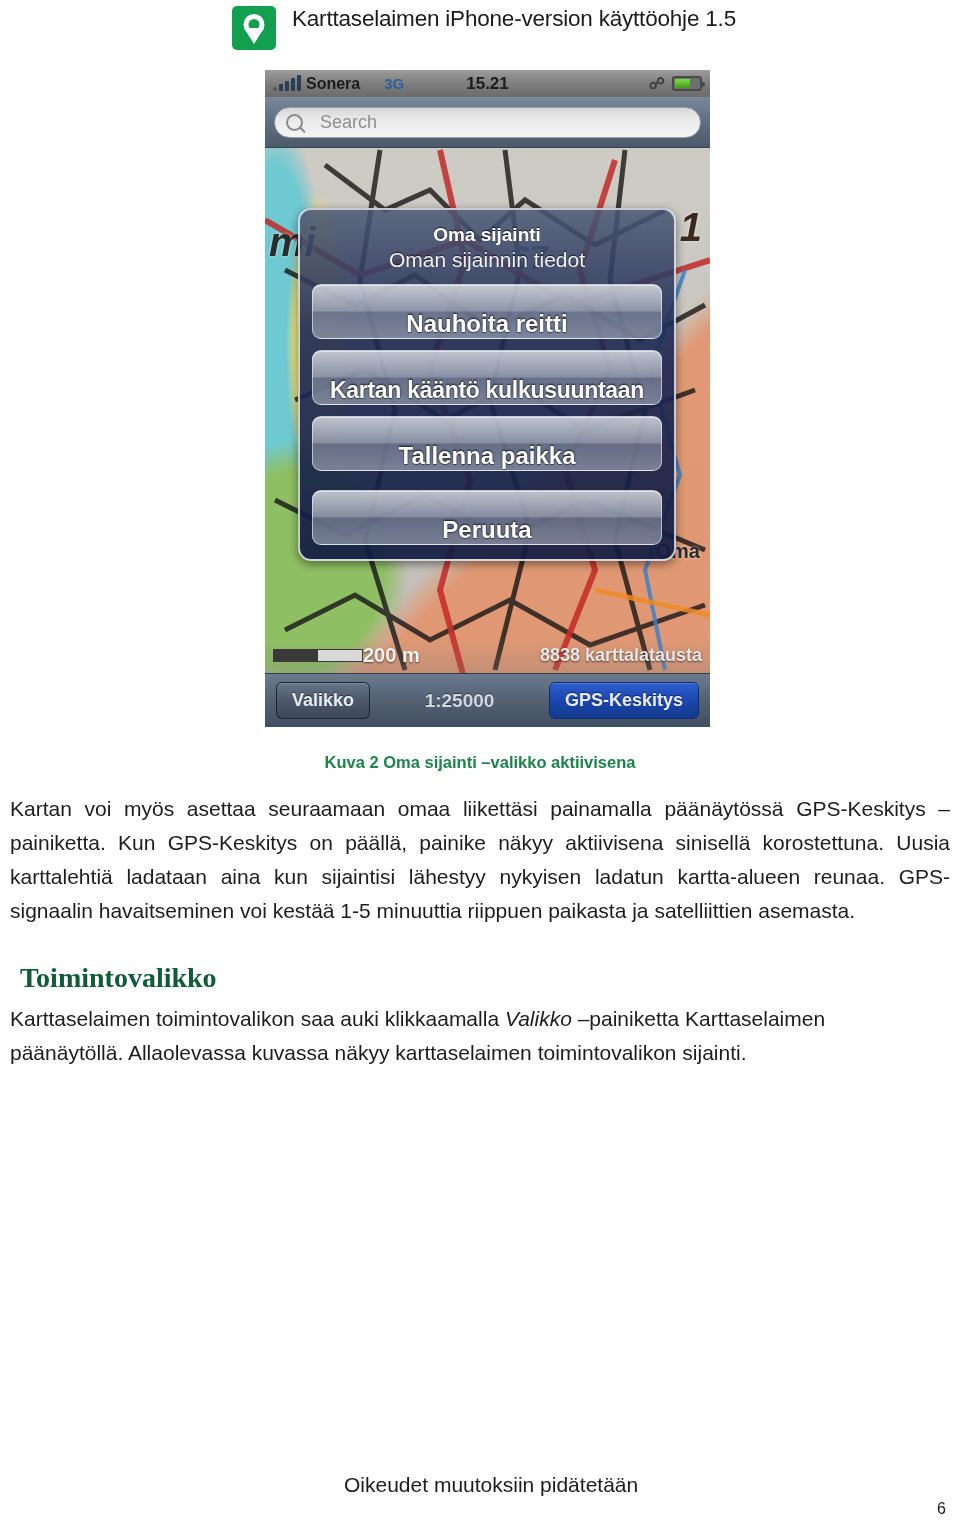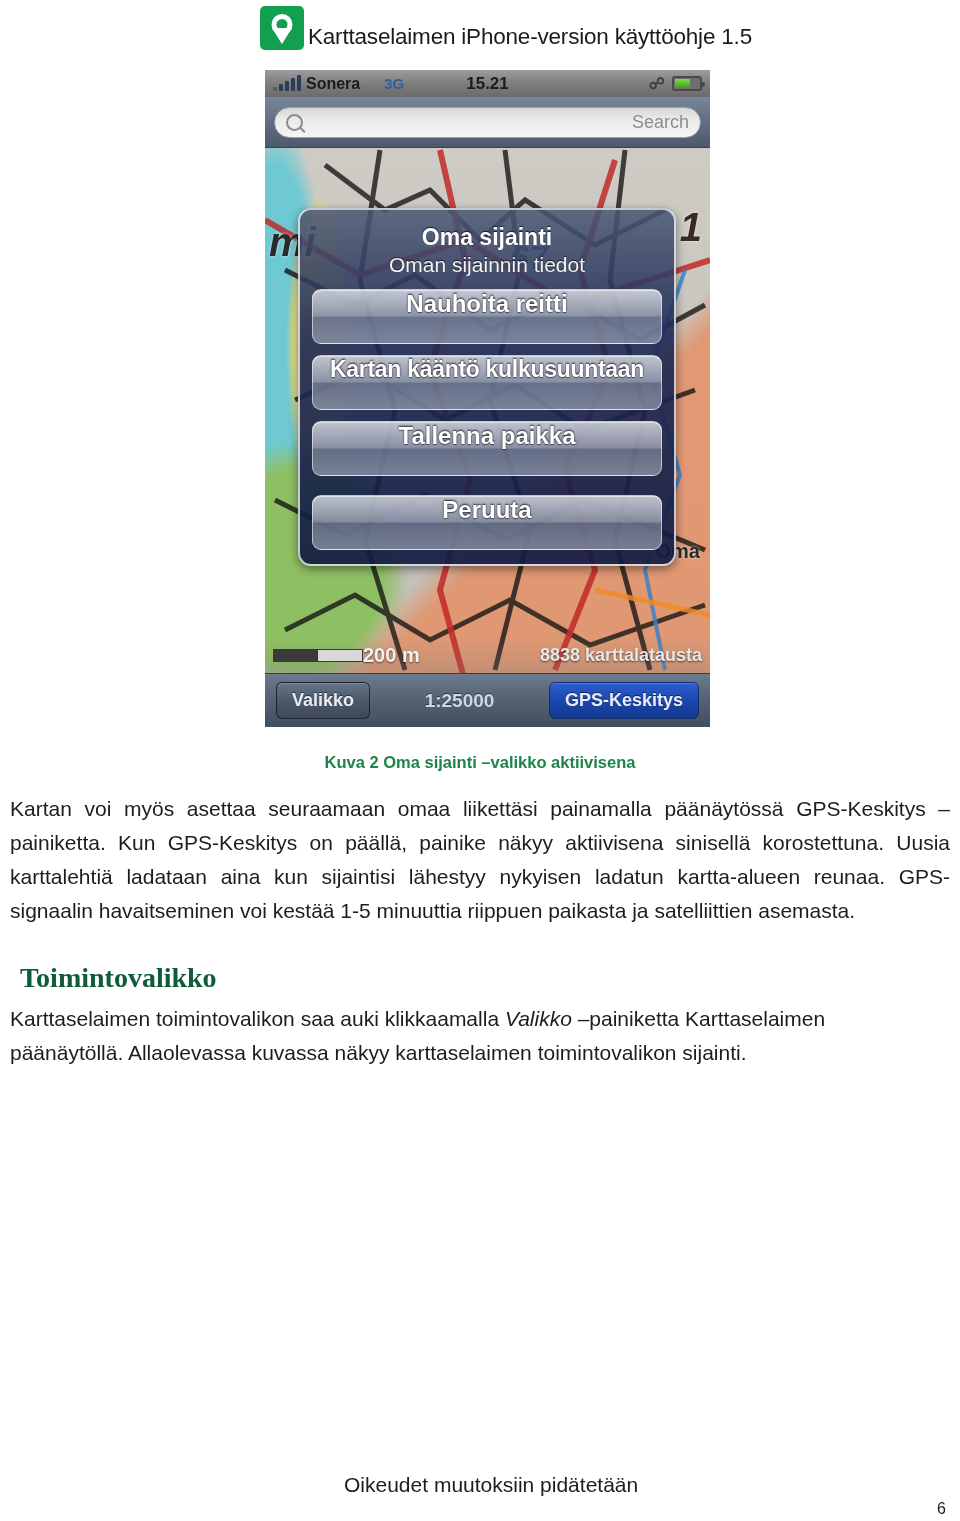--- a/index.html
+++ b/index.html
@@ -14,24 +14,24 @@
     position: relative;
     font-family: "Liberation Sans", sans-serif;
     color: #221f1f;
     overflow: hidden;
   }
 
   
   .doc-header {
     position: absolute;
     top: 6px;
-    left: 260px;
+    left: 232px;
     display: flex;
-    align-items: flex-end;
-    gap: 4px;
+    align-items: flex-start;
+    gap: 16px;
   }
   .logo-badge {
     width: 44px;
     height: 44px;
     border-radius: 5px;
     background: #12a050;
     position: relative;
     flex: 0 0 auto;
   }
   .logo-badge .pin-head {
@@ -162,23 +162,22 @@
     background: linear-gradient(180deg,#78879a 0%, #5f6e81 50%, #4d5a6b 100%);
     border-bottom:1px solid #39424f;
     display:flex; align-items:center;
     padding: 0 9px;
     box-sizing:border-box;
   }
   .search-field {
     flex:1; height:31px; border-radius:16px;
     background: linear-gradient(180deg,#d6d6d6 0%, #ebebeb 40%, #f4f4f4 100%);
     border:1px solid #9aa2ad;
-    display:flex; align-items:center; gap:7px; padding:0 11px;
+    display:flex; align-items:center; gap:17px; padding:0 11px;
     box-sizing:border-box;
-    justify-content:space-between;
   }
   .mag-icon { width:13px; height:13px; border:2.2px solid #8b8b8b; border-radius:50%; position:relative; flex:0 0 auto;}
   .mag-icon::after { content:""; position:absolute; right:-5px; bottom:-3px; width:7px; height:2.2px; background:#8b8b8b; transform:rotate(45deg); border-radius:1px;}
   .search-ph { color:#8e8e8e; font-size:18px; }
 
   
   .toolbar {
     position:absolute; left:0; right:0; bottom:0; height:54px;
     background: linear-gradient(180deg,#6c7b8e 0%, #556375 45%, #414e5f 100%);
     border-top:1px solid #353d49;
@@ -220,36 +219,36 @@
     position:absolute;
     left:33px; top:138px; width:378px;
     padding:14px 12px 14px;
     box-sizing:border-box;
     border-radius:13px;
     border:2px solid rgba(255,255,255,.75);
     background: linear-gradient(180deg, rgba(74,87,116,.86) 0%, rgba(30,42,84,.90) 35%, rgba(18,28,66,.92) 100%);
     box-shadow: 0 3px 10px rgba(0,0,0,.45);
   }
   .as-title {
-    text-align:center; color:#ffffff; font-size:23px; font-weight:bold;
+    text-align:center; color:#ffffff; font-size:19px; font-weight:bold;
     text-shadow: 0 -1px 1px rgba(0,0,0,.75);
     margin-bottom:2px;
   }
   .as-sub {
     text-align:center; color:#f2f2f2; font-size:21px;
     text-shadow: 0 -1px 1px rgba(0,0,0,.7);
     margin-bottom:12px;
   }
   .as-btn {
     height:53px;
     margin-bottom:11px;
     border-radius:9px;
     border:1px solid rgba(255,255,255,.55);
     background: linear-gradient(180deg, rgba(233,236,241,.78) 0%, rgba(196,202,213,.62) 48%, rgba(146,154,172,.58) 52%, rgba(176,183,197,.60) 100%);
-    display:flex; align-items:flex-start; justify-content:center;
+    display:flex; align-items:flex-end; justify-content:center;
     box-shadow: inset 0 1px 0 rgba(255,255,255,.55);
   }
   .as-btn span {
     color:#ffffff; font-size:24px; font-weight:bold;
     text-shadow: 0 -1px 2px rgba(0,0,0,.8), 0 1px 1px rgba(0,0,0,.5);
     white-space:nowrap;
   }
   .as-btn.cancel { margin-bottom:0; margin-top:19px; }
   .as-btn.wide span { font-size:23px; letter-spacing:-0.3px;}
 

